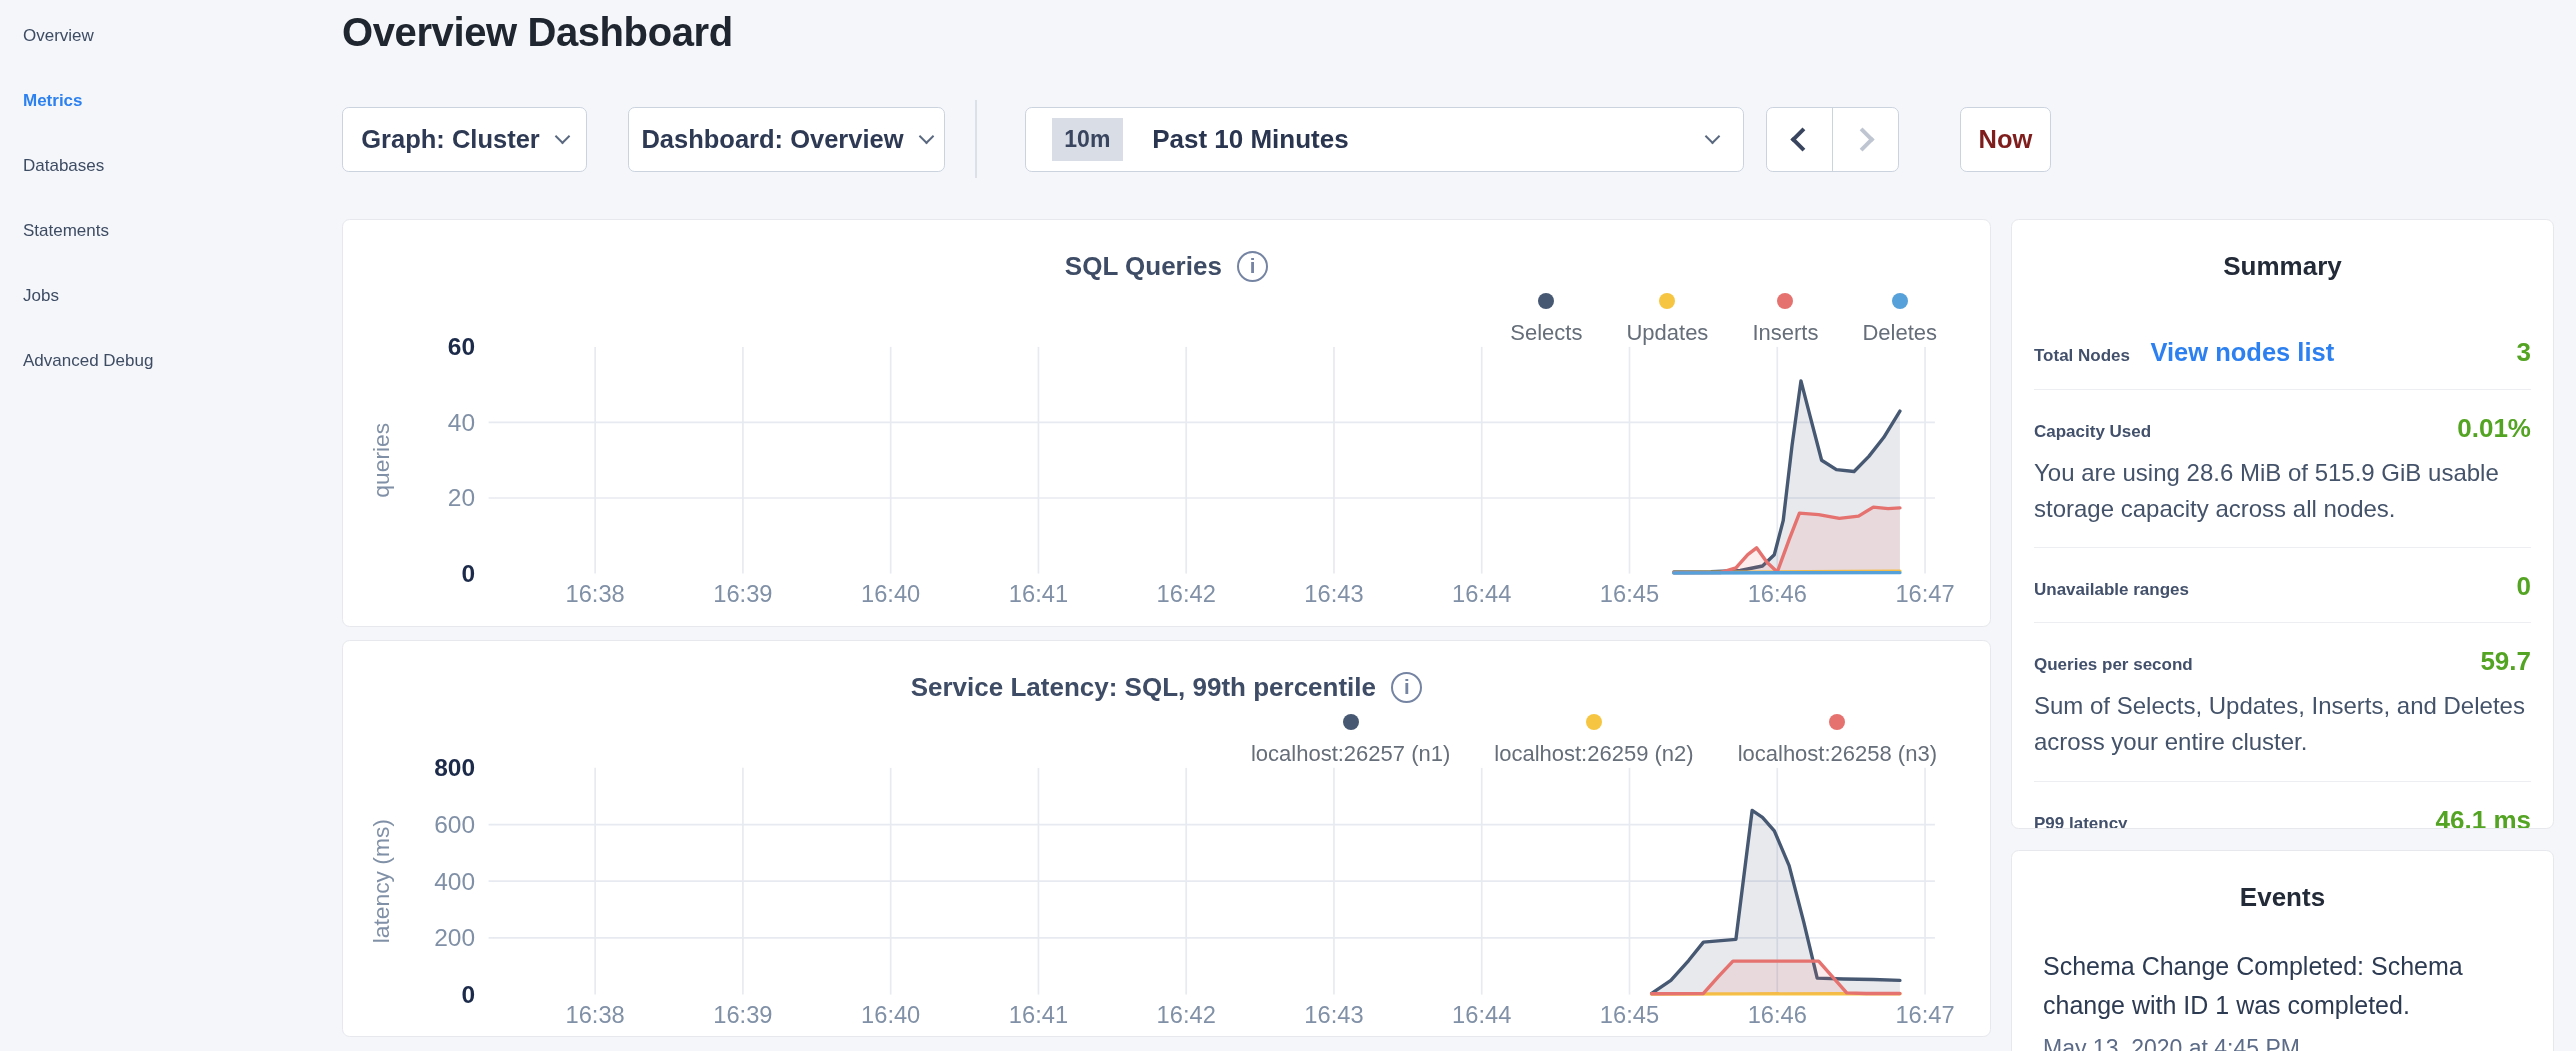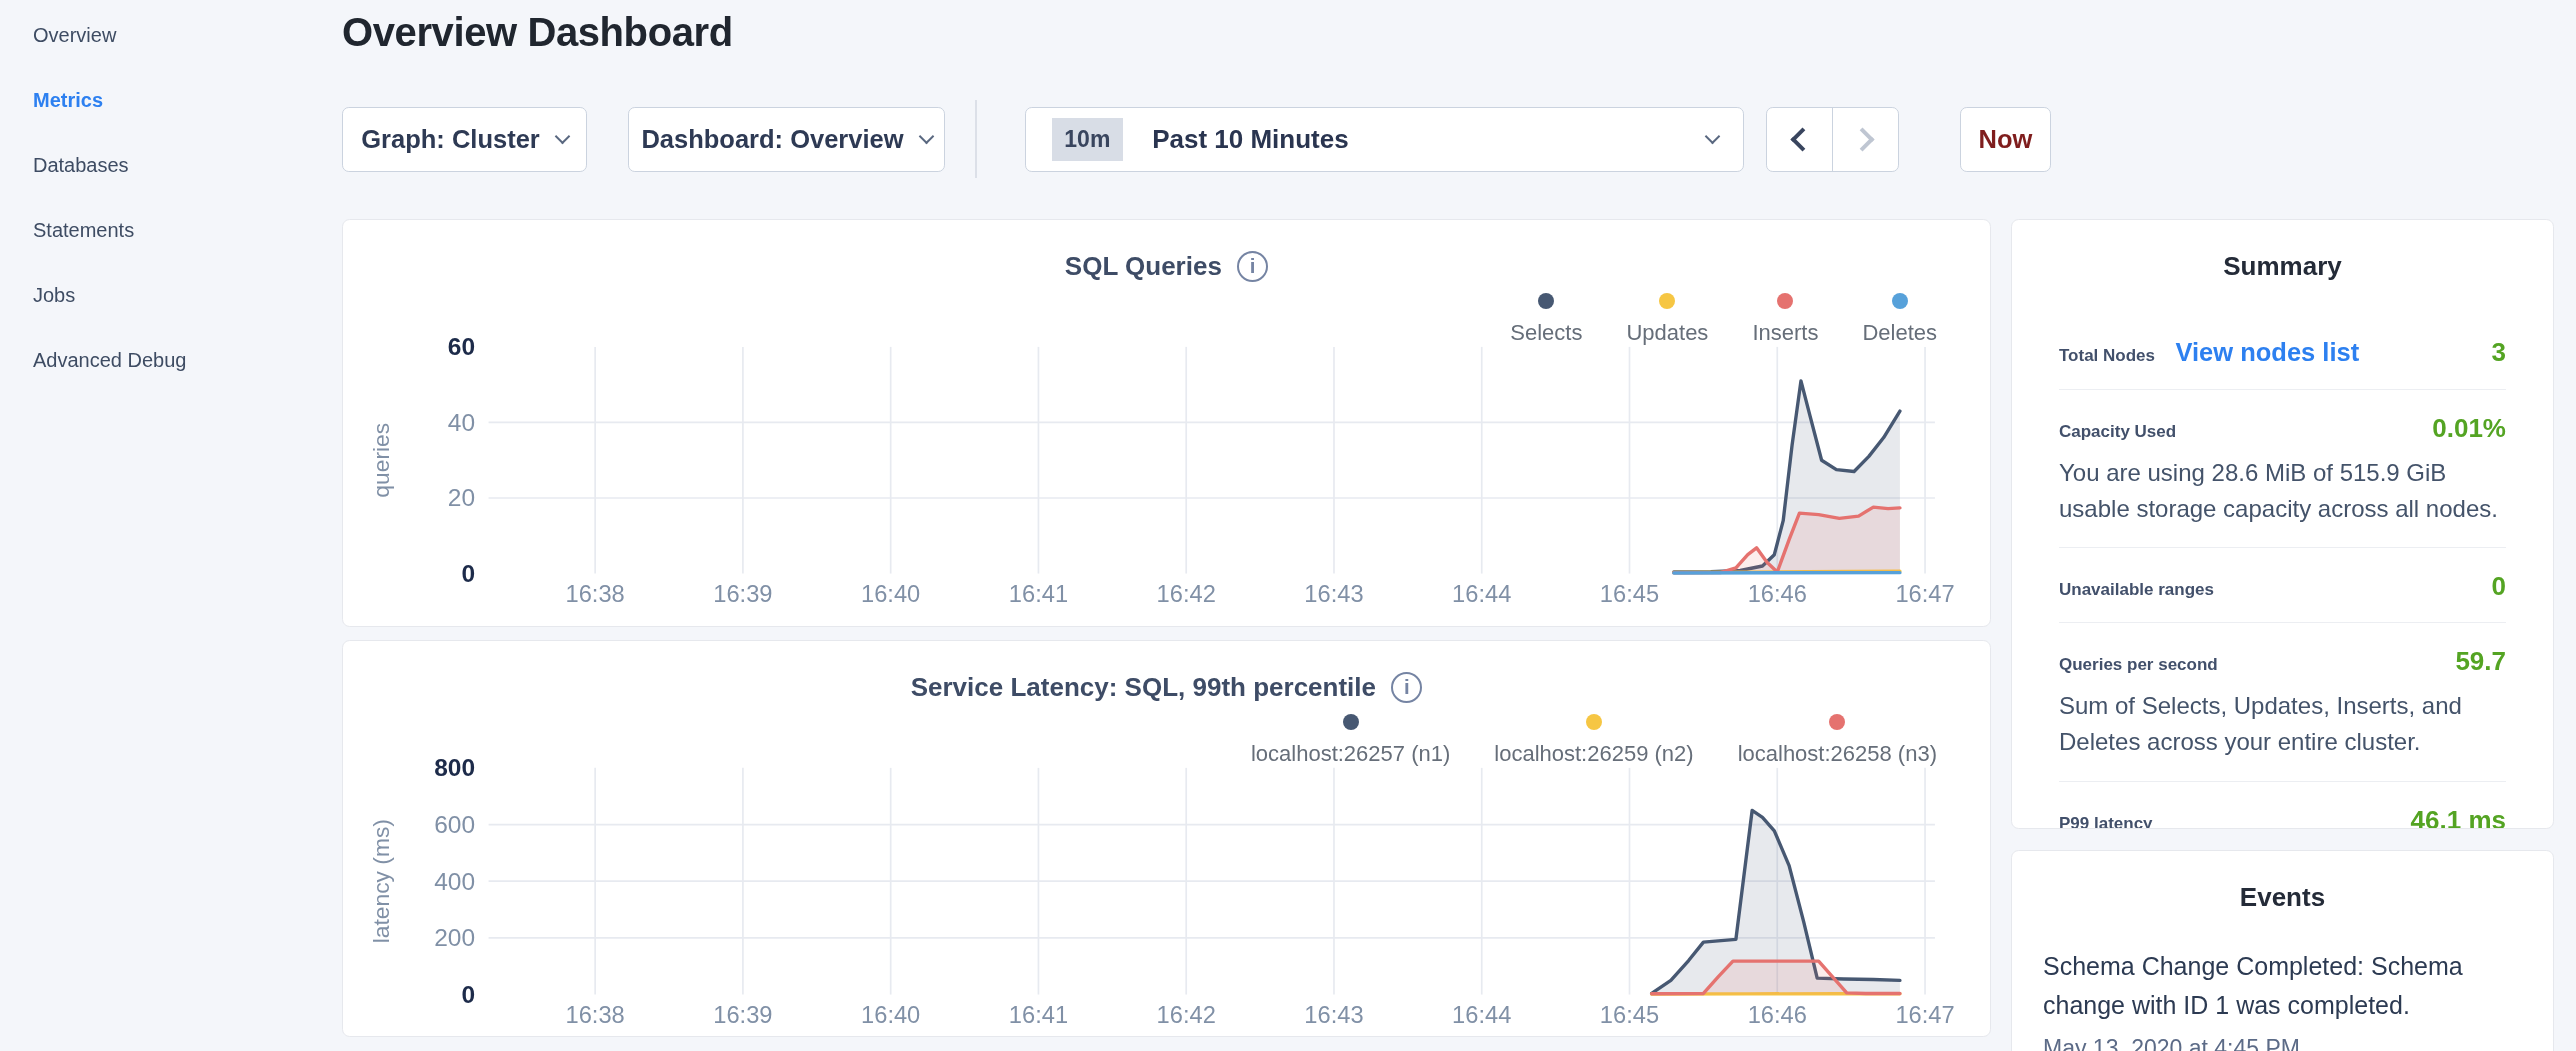--- a/index.html
+++ b/index.html
@@ -6,22 +6,22 @@
   html,body { margin:0; padding:0; }
   body {
     width:2576px; height:1051px; position:relative; overflow:hidden;
     background:#F4F6FA; font-family:"Liberation Sans", sans-serif; color:#242B38;
   }
 
   
   .sidebar { position:absolute; left:0; top:0; width:333px; height:100%; }
   .nav { list-style:none; margin:0; padding:3.4px 0 0 0; }
   .nav-item {
-    height:65px; display:flex; align-items:center; padding-left:33px;
-    font-size:20px; color:#3E4C63; cursor:pointer;
+    height:65px; display:flex; align-items:center; padding-left:23px;
+    font-size:17px; color:#3E4C63; cursor:pointer;
   }
   .nav-item.active { color:#2D80F0; font-weight:700; }
 
   
   .page-title { position:absolute; left:342px; top:10.2px; margin:0; font-size:40px; font-weight:600; color:#20262F; letter-spacing:-0.4px; }
   .btn {
     position:absolute; top:107px; height:65px; background:#fff;
     border:1.7px solid #CBD3DF; border-radius:6.8px; display:flex; align-items:center;
     justify-content:center; font-size:25.5px; font-weight:700; color:#2E3A54; cursor:pointer;
   }
@@ -59,21 +59,21 @@
     width:31px; height:31px; border:2.6px solid #7584A3; border-radius:50%;
     color:#7584A3; font-size:20.4px; font-weight:600; display:flex;
     align-items:center; justify-content:center; cursor:pointer;
   }
   .legend { position:absolute; top:73px; right:53px; display:flex; gap:44px; }
   .legend-item { display:flex; align-items:center; gap:11px; font-size:22px; color:#666E79;flex-direction:column; }
   .legend-dot { width:16px; height:16px; border-radius:50%; }
   svg.plot { position:absolute; left:0; top:0; width:100%; height:100%; }
 
   
-  .summary-card { left:2011px; top:219px; width:543px; height:610px; padding:0 47px; overflow:hidden; }
+  .summary-card { left:2011px; top:219px; width:543px; height:610px; padding:0 22px; overflow:hidden; }
   .events-card  { left:2011px; top:850px; width:543px; height:255px; padding:0 31px; overflow:hidden; }
   .panel-title { margin-top:31px; text-align:center; font-size:26px; font-weight:700; color:#242B38; }
   .srows { margin-top:15.3px; }
   .srow { padding:23px 0 20.4px; border-bottom:1.7px solid #ECEEF2; }
   .srow:last-child { border-bottom:none; }
   .srow-head { display:flex; align-items:baseline; }
   .srow-label { font-size:17px; font-weight:700; color:#42506B; }
   .srow-link { font-size:25.5px; font-weight:600; color:#2D80F0; margin-left:20.4px; cursor:pointer;margin-top:18px; }
   .srow-value { margin-left:auto; font-size:26px; font-weight:600; color:#54A423; }
   .srow-desc { margin-top:11px; font-size:24px; color:#44536A; line-height:1.5; }

